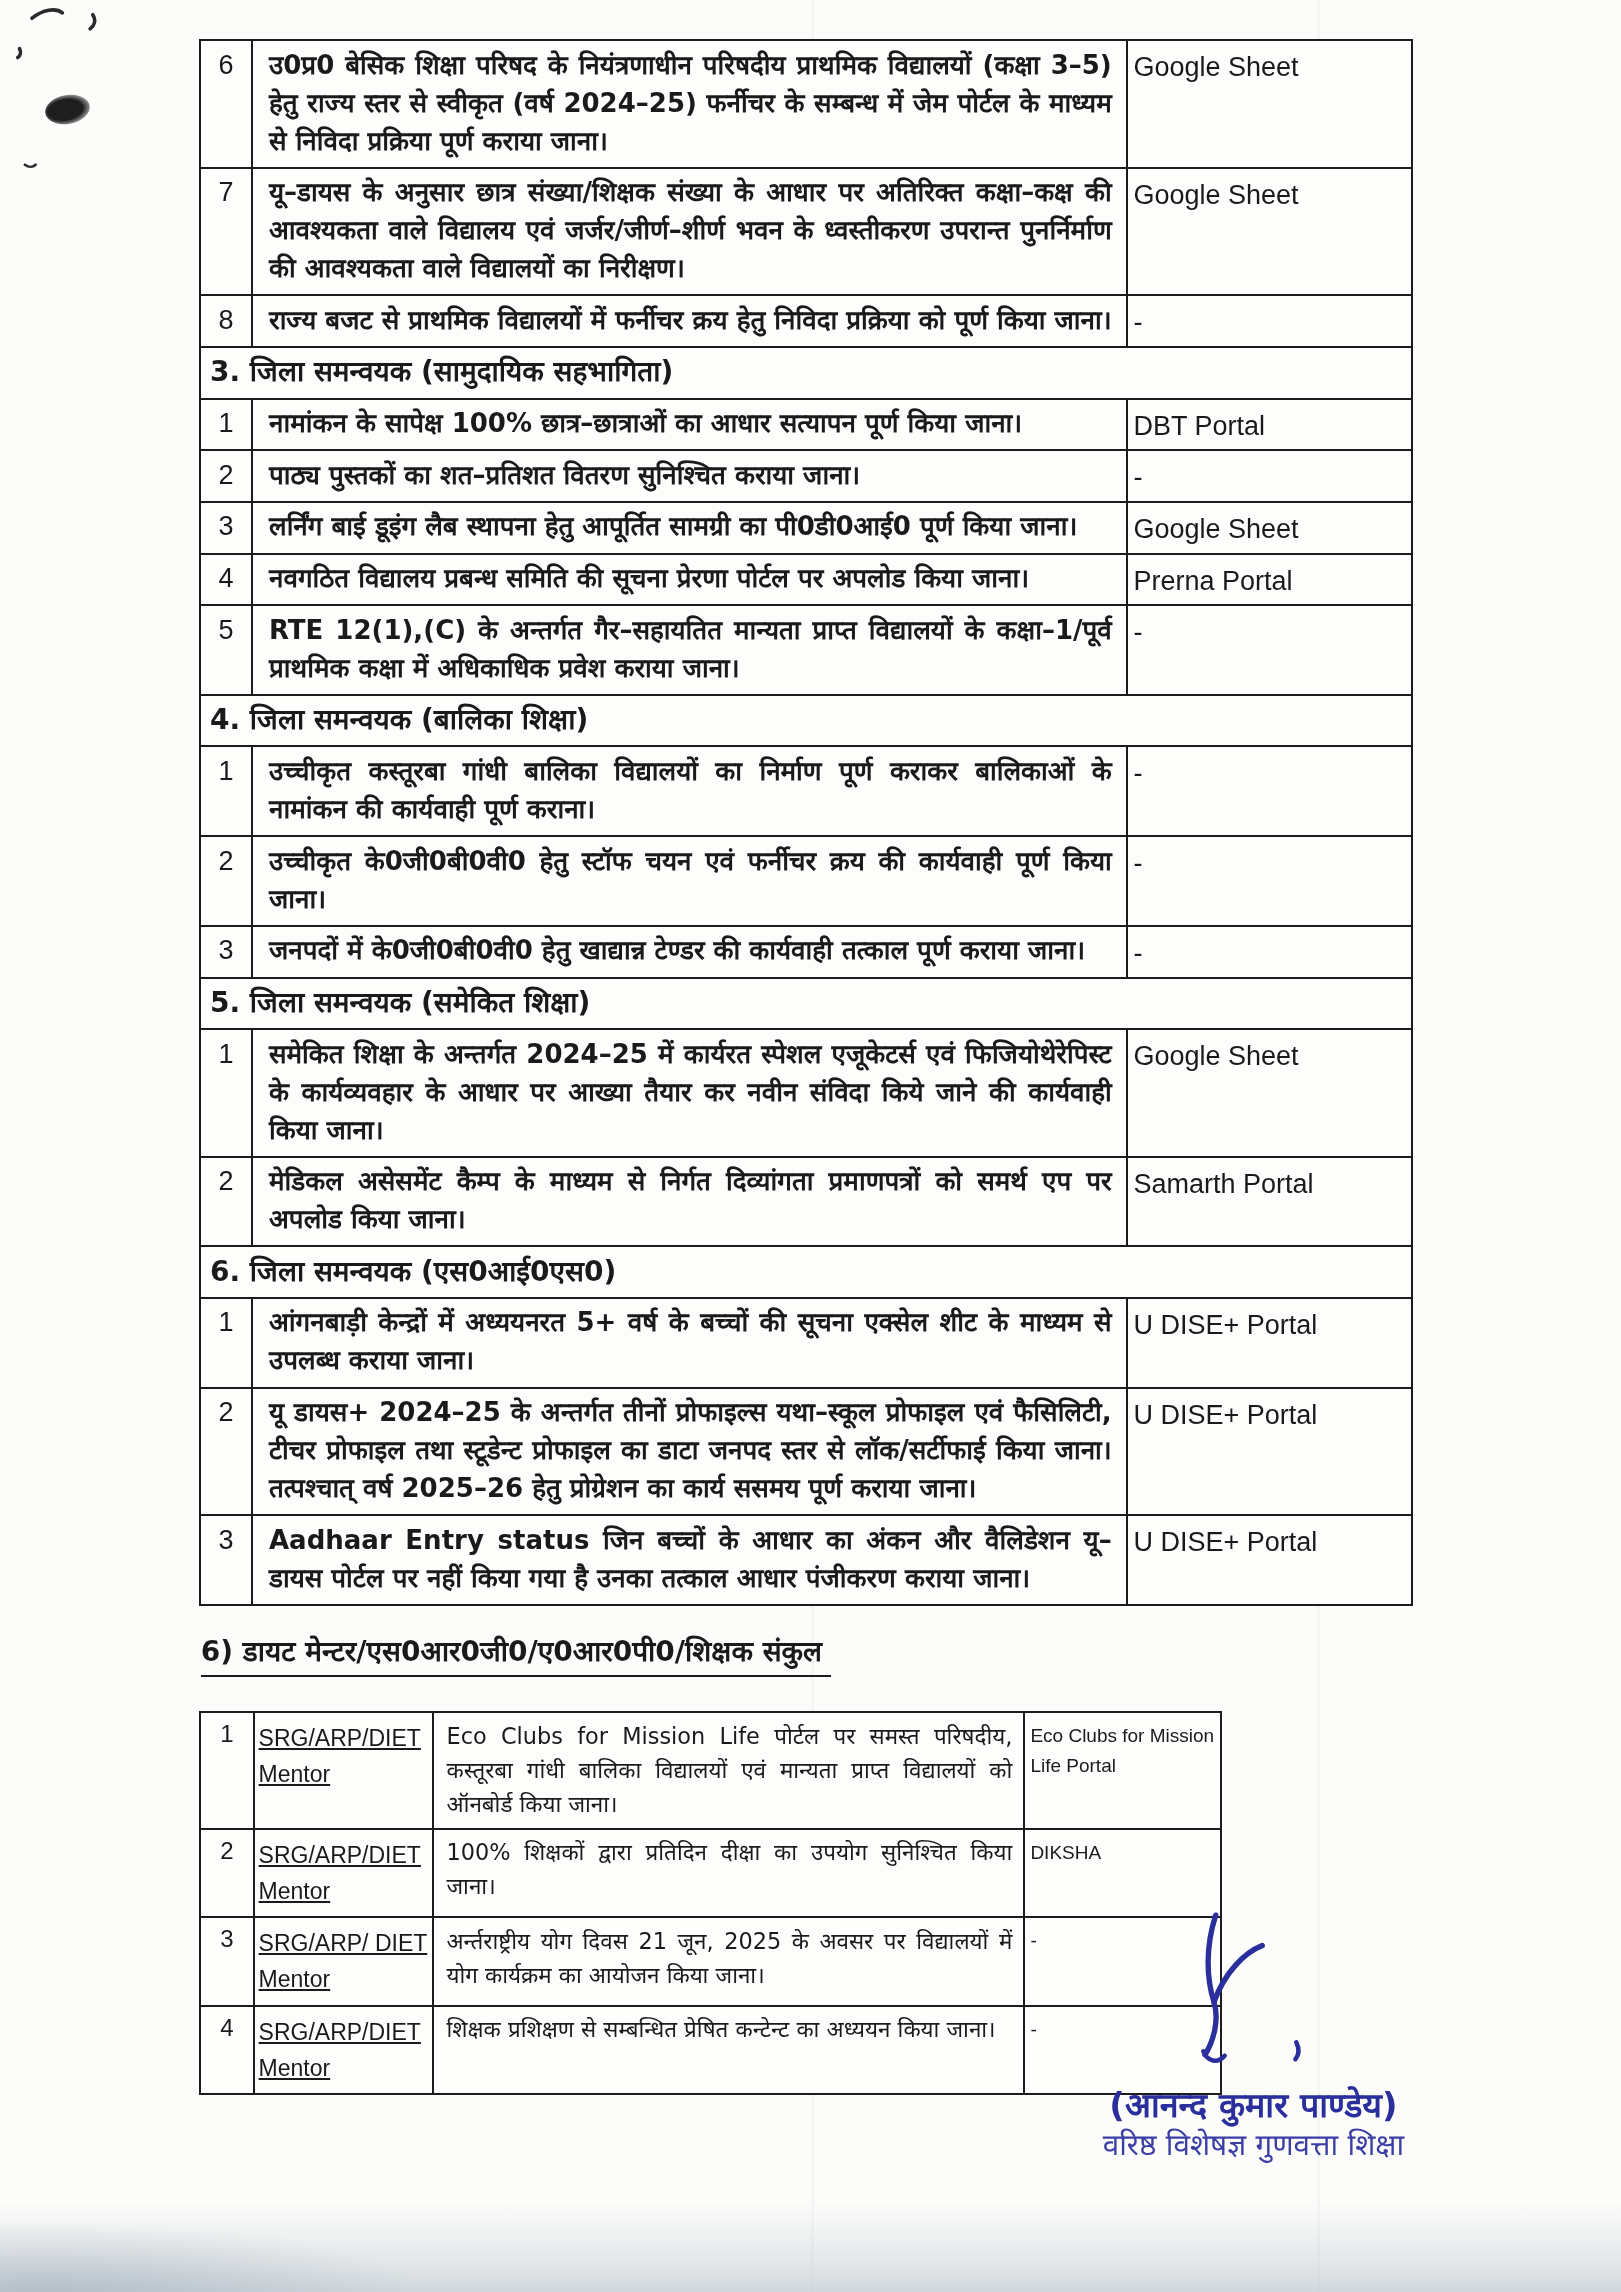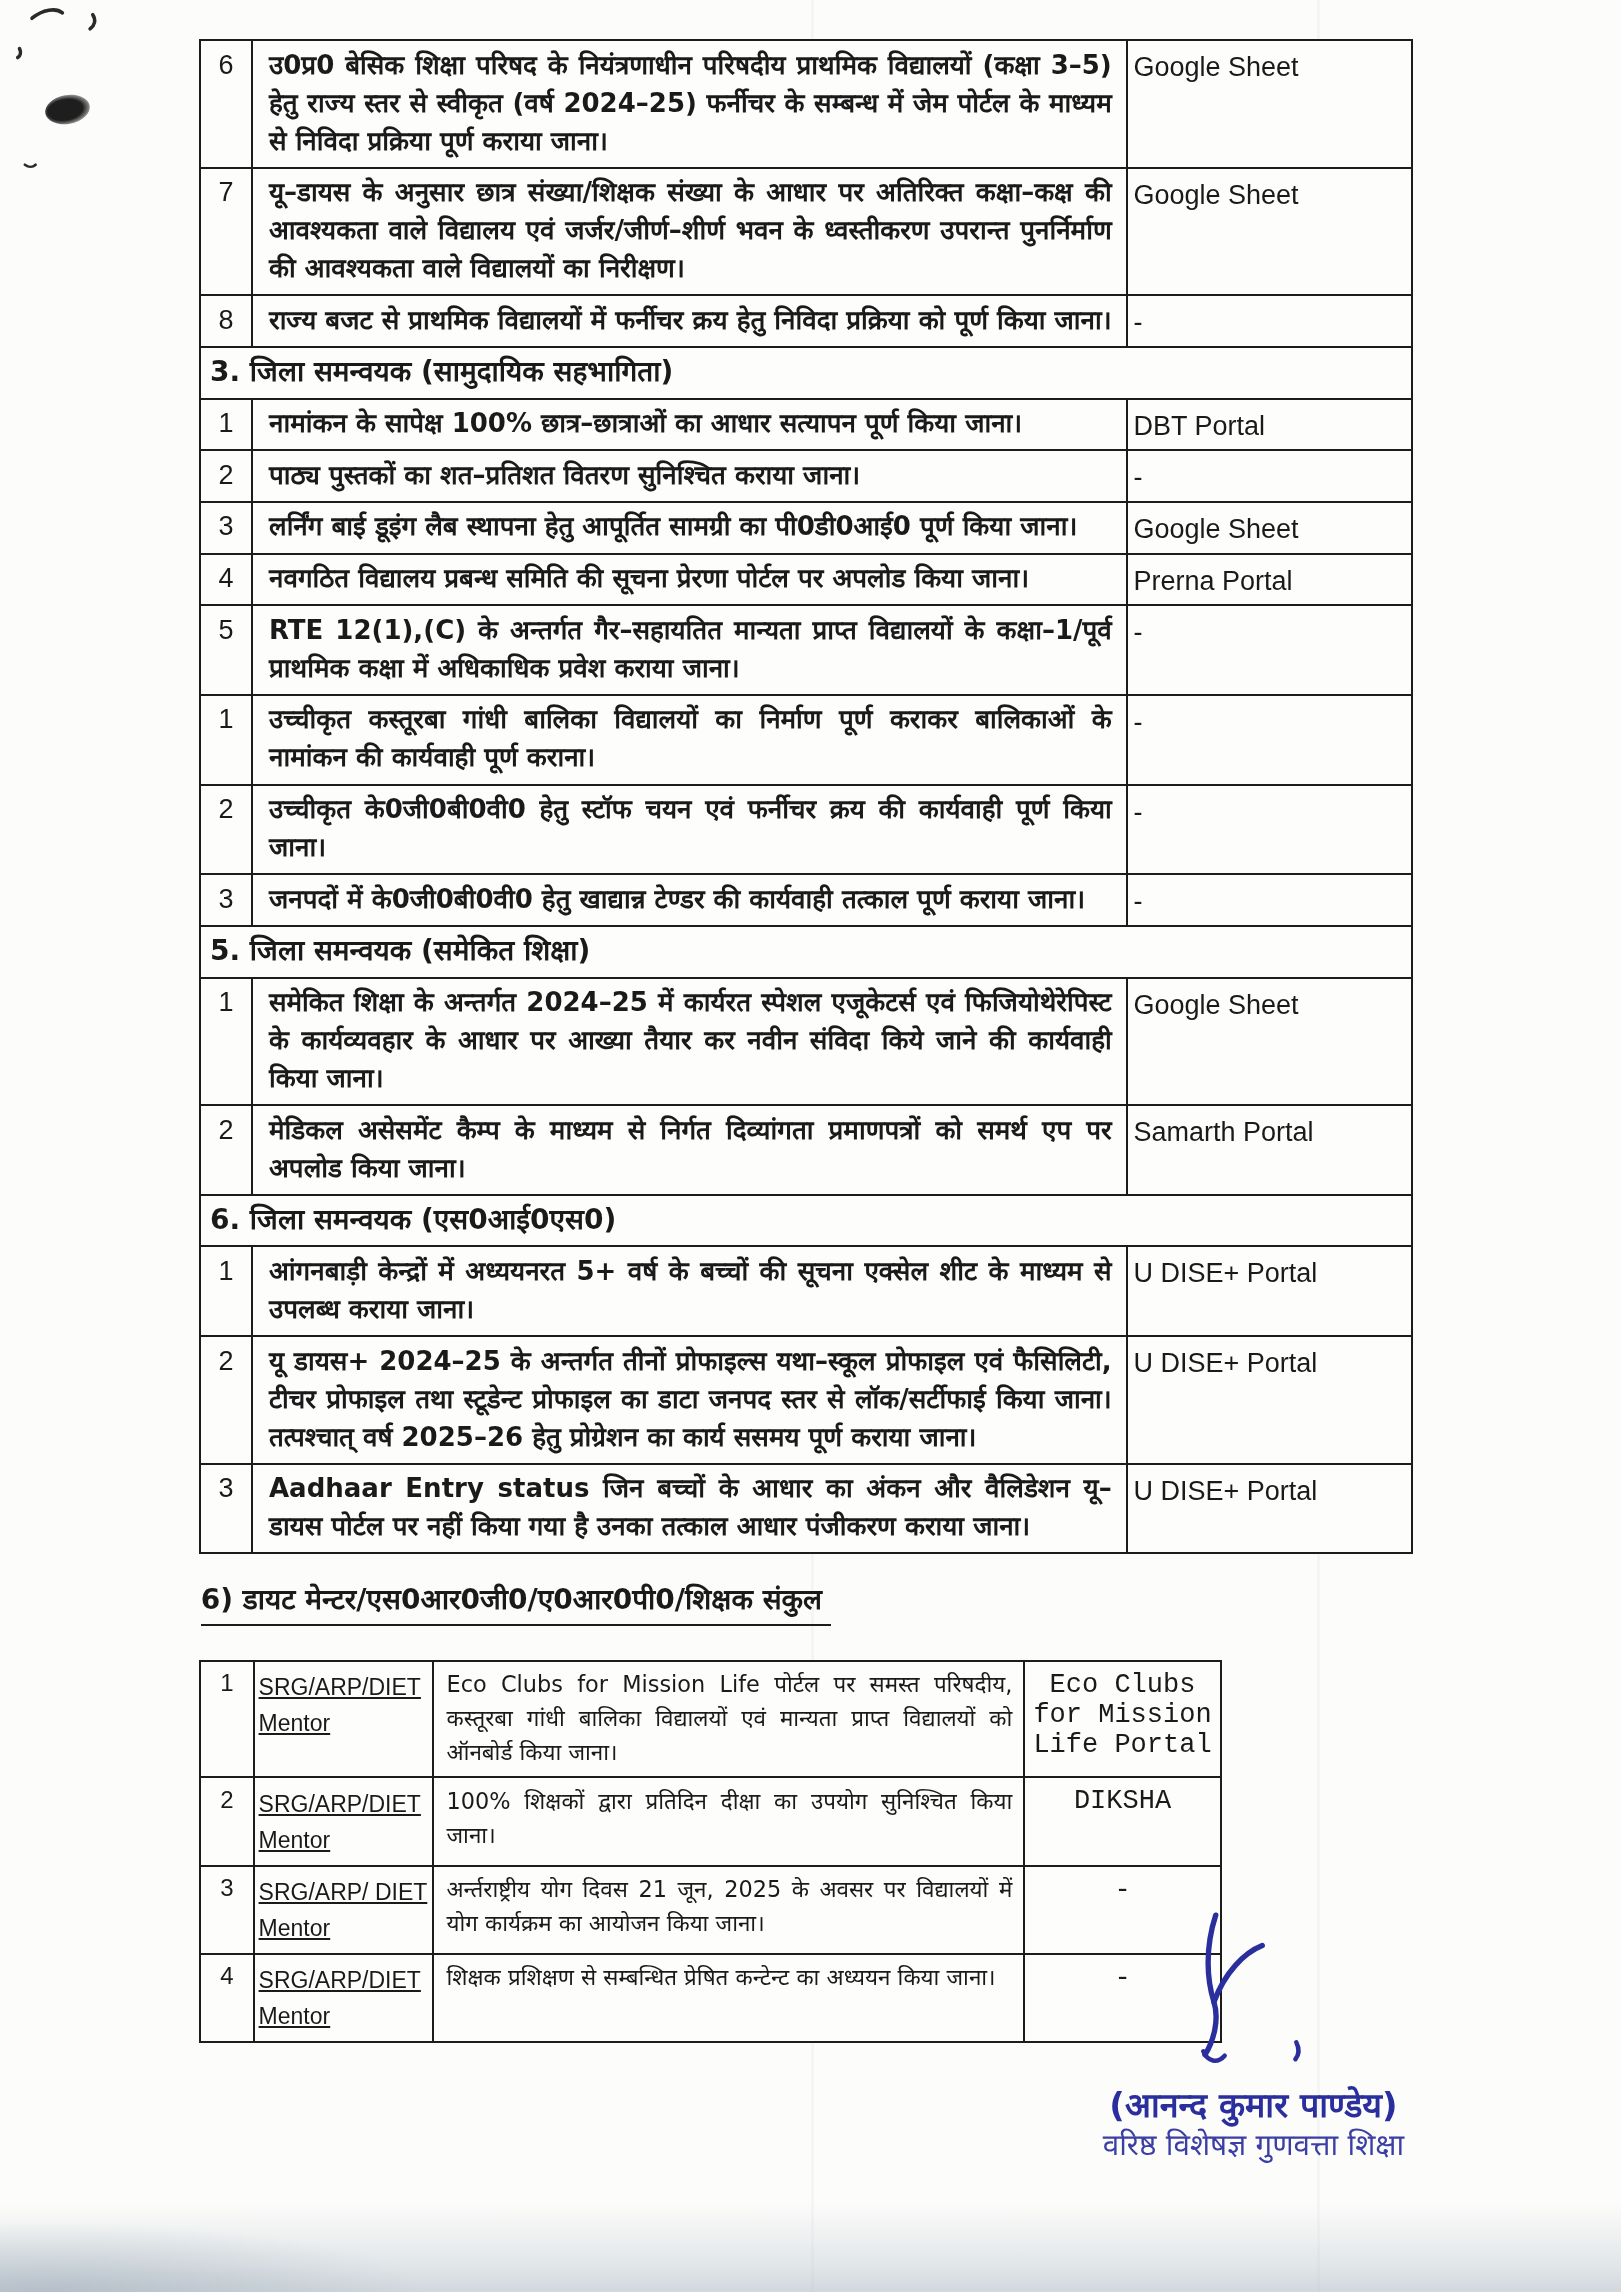--- a/index.html
+++ b/index.html
@@ -25,22 +25,22 @@
         border-bottom:2.7px solid #1c1c1c;padding:0 9px 6.3px 0;}
 
   table.second{margin-top:34px;width:1021px;border-collapse:collapse;table-layout:fixed;background:#fdfdfc;}
   table.second td{border:2.7px solid #1c1c1c;vertical-align:top;}
   td.t2head{font-family:"Liberation Sans",sans-serif;font-size:27px;text-align:center;
         padding:6.3px 3.6px 8px 3.6px;}
   td.t2sn{font-family:"Liberation Sans",sans-serif;font-size:24px;text-align:center;padding-top:7.2px;}
   td.t2nodal{font-family:"Liberation Sans",sans-serif;font-size:23px;line-height:36px;
         text-align:left;padding:7.2px 3.6px;text-decoration:underline;}
   td.t2task{font-size:22.4px;line-height:34px;text-align:justify;padding:5.4px 10.7px 7.2px 12.5px;border-radius:9px;}
-  td.t2platform{font-family:Liberation Mono, monospace;font-size:27px;line-height:30px;
-        text-align:center;padding:8px 5.4px 3.6px 5.4px;}
+  td.t2platform{font-family:Liberation Sans, sans-serif;font-size:19px;line-height:30px;
+        text-align:left;padding:8px 5.4px 3.6px 5.4px;}
 
   .sigblock{position:absolute;left:967px;top:2085px;width:573px;text-align:center;color:#2b2f9e;}
   .signame{font-size:34px;font-weight:bold;line-height:41px;}
   .sigtitle{font-size:29.6px;line-height:38px;opacity:.92;}
   .sigscribble{position:absolute;left:1162px;top:1908px;}
 
   .blob{position:absolute;left:45px;top:95px;width:45px;height:29px;border-radius:50%;
         transform:rotate(-10deg);
         background:radial-gradient(ellipse at 45% 50%, #1e1e1e 50%, rgba(30,30,30,.45) 72%, rgba(30,30,30,0) 100%);}
   .penmarks{position:absolute;left:7.2px;top:1.8px;}
@@ -109,20 +109,23 @@
       <tr>
         <td class="sn">4</td>
         <td class="task">नवगठित विद्यालय प्रबन्ध समिति की सूचना प्रेरणा पोर्टल पर अपलोड किया जाना।</td>
         <td class="platform">Prerna Portal</td>
       </tr>
       <tr>
         <td class="sn">5</td>
         <td class="task">RTE 12(1),(C) के अन्तर्गत गैर–सहायतित मान्यता प्राप्त विद्यालयों के कक्षा–1/पूर्व प्राथमिक कक्षा में अधिकाधिक प्रवेश कराया जाना।</td>
         <td class="platform">-</td>
       </tr>
+      <tr class="sectionrow">
+        <td colspan="3">4. जिला समन्वयक (बालिका शिक्षा)</td>
+      </tr>
       <tr>
         <td class="sn">1</td>
         <td class="task">उच्चीकृत कस्तूरबा गांधी बालिका विद्यालयों का निर्माण पूर्ण कराकर बालिकाओं के नामांकन की कार्यवाही पूर्ण कराना।</td>
         <td class="platform">-</td>
       </tr>
       <tr>
         <td class="sn">2</td>
         <td class="task">उच्चीकृत के0जी0बी0वी0 हेतु स्टॉफ चयन एवं फर्नीचर क्रय की कार्यवाही पूर्ण किया जाना।</td>
         <td class="platform">-</td>
       </tr>

